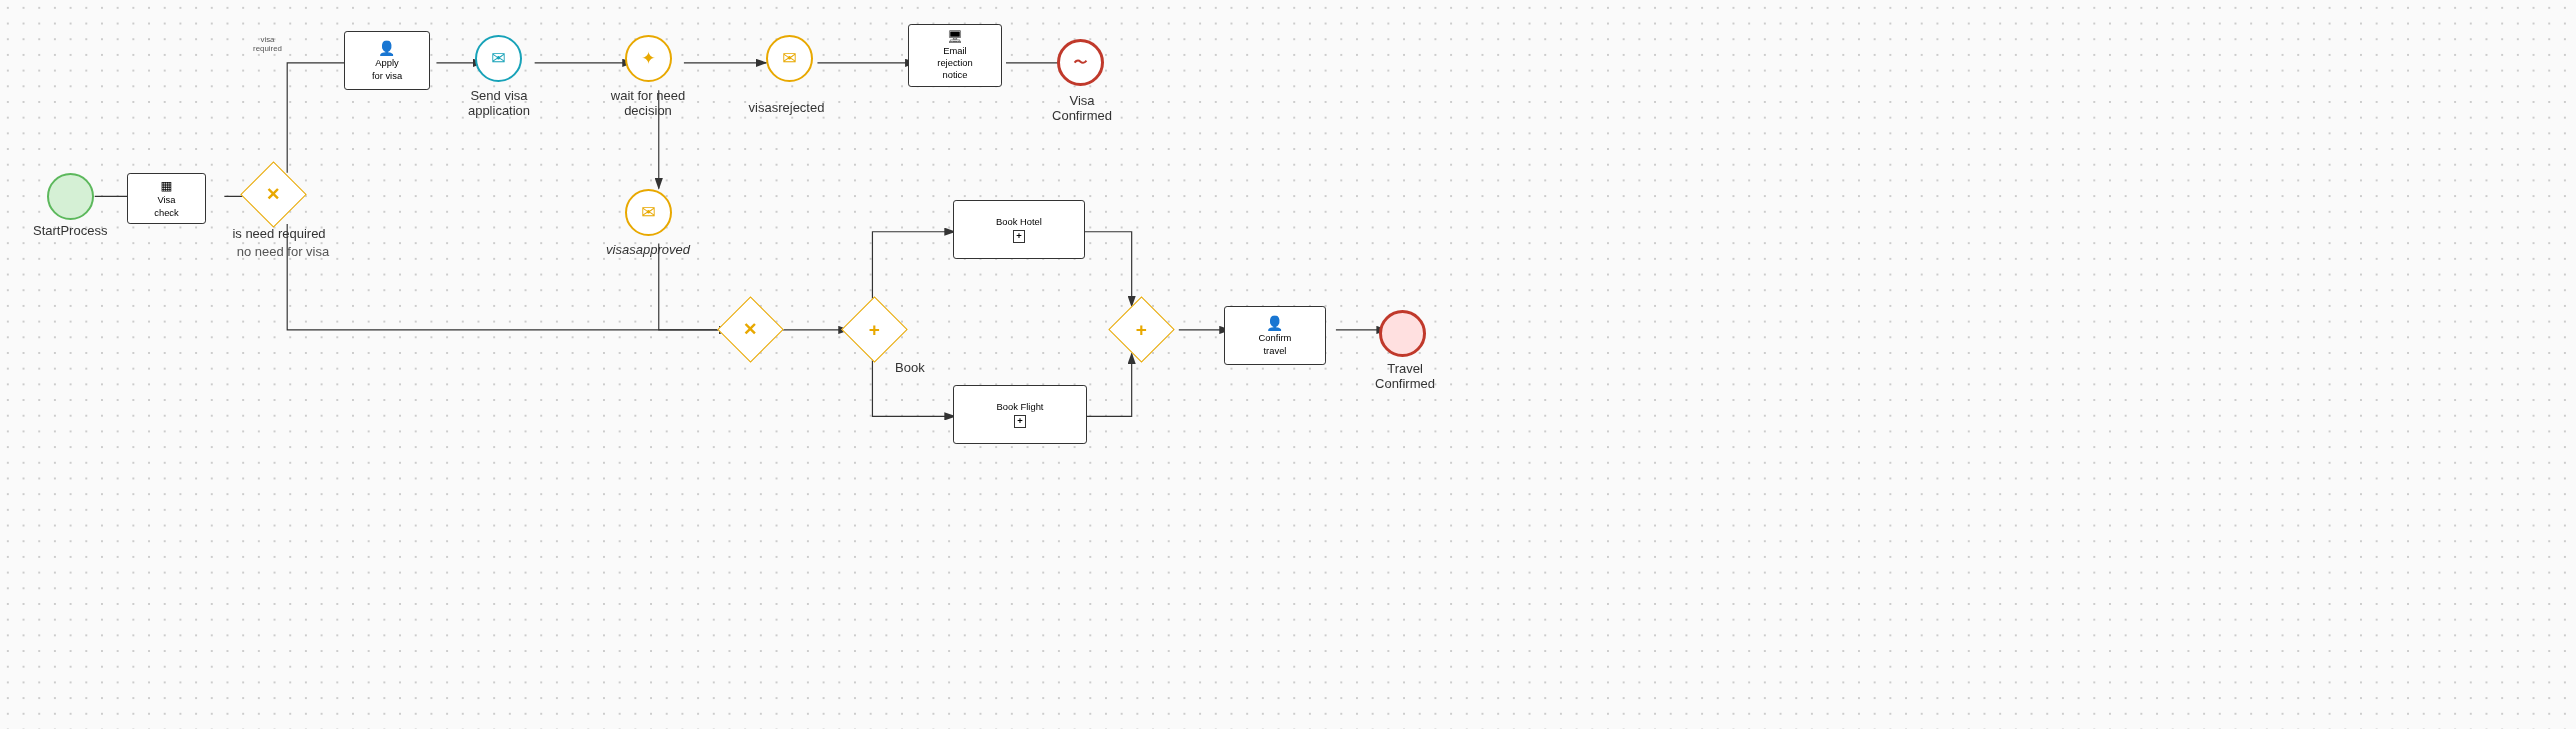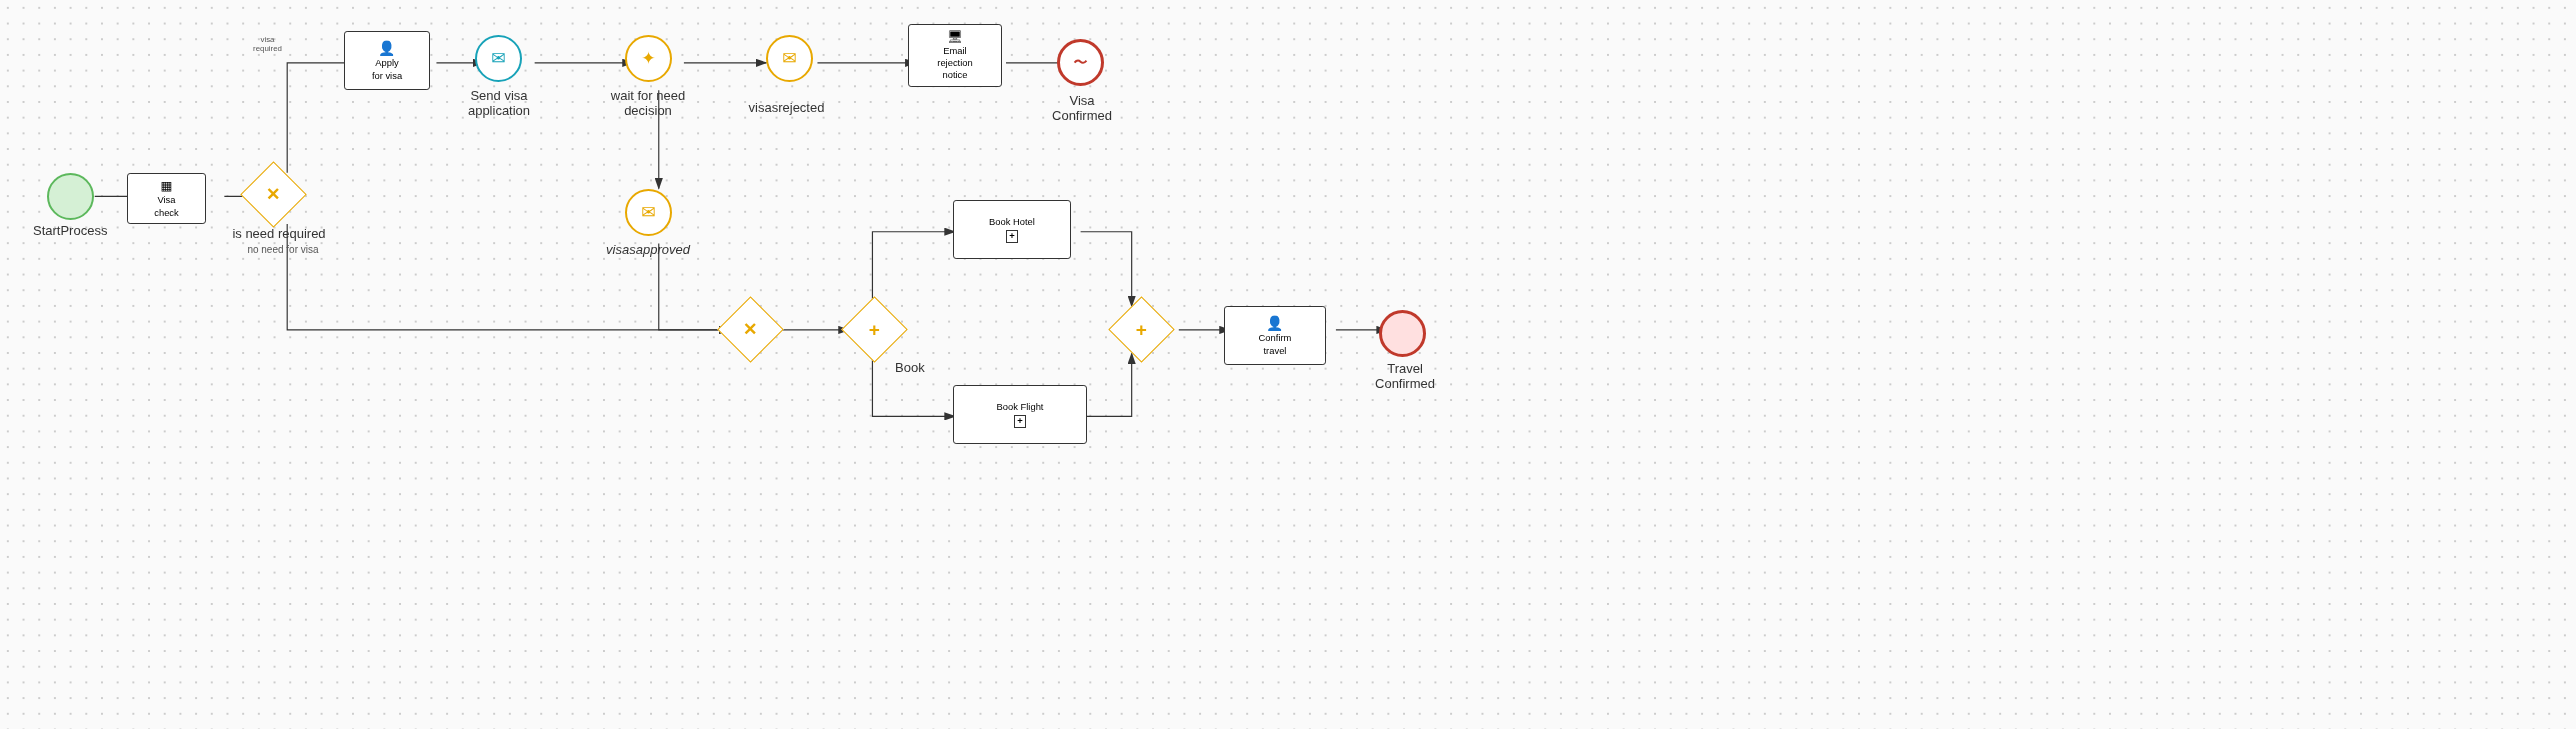--- a/index.html
+++ b/index.html
@@ -181,21 +181,21 @@
     <span>Visa<br>check</span>
   </div>
 
   <div class="node" style="left:250px;top:171px;">
     <div class="gateway">
       <div class="gateway-inner">✕</div>
     </div>
   </div>
   <div class="label" style="left:232px;top:226px;width:94px;">is need required</div>
   <div class="label" style="left:236px;top:35px;width:63px;font-size:7.9px;color:#555;">visa<br>required</div>
-  <div class="label" style="left:232px;top:244px;width:102px;font-size:10px;color:#555;">no need for visa</div>
+  <div class="label" style="left:232px;top:244px;width:102px;font-size:13px;color:#555;">no need for visa</div>
 
   <div class="node task-box" style="left:344px;top:31px;width:86px;height:59px;">
     <span style="font-size:14px;">👤</span>
     <span>Apply<br>for visa</span>
   </div>
 
   <div class="node" style="left:475px;top:35px;">
     <div class="inter-event inter-event-teal" style="width:47px;height:47px;">
       <span style="font-size:17.3px;color:#17a2b8;">✉</span>
     </div>
@@ -241,21 +241,21 @@
     </div>
   </div>
 
   <div class="node" style="left:851px;top:306px;">
     <div class="gateway" style="border-color:#e8a800;">
       <div class="gateway-inner" style="color:#e8a800;font-size:19px;">+</div>
     </div>
   </div>
   <div class="label" style="left:895px;top:360px;">Book</div>
 
-  <div class="node task-box" style="left:953px;top:200px;width:118px;height:59px;">
+  <div class="node task-box" style="left:953px;top:200px;width:132px;height:59px;">
     <span>Book Hotel</span>
     <div class="sub-process-marker">+</div>
   </div>
 
   <div class="node task-box" style="left:953px;top:385px;width:134px;height:59px;">
     <span>Book Flight</span>
     <div class="sub-process-marker">+</div>
   </div>
 
   <div class="node" style="left:1118px;top:306px;">

